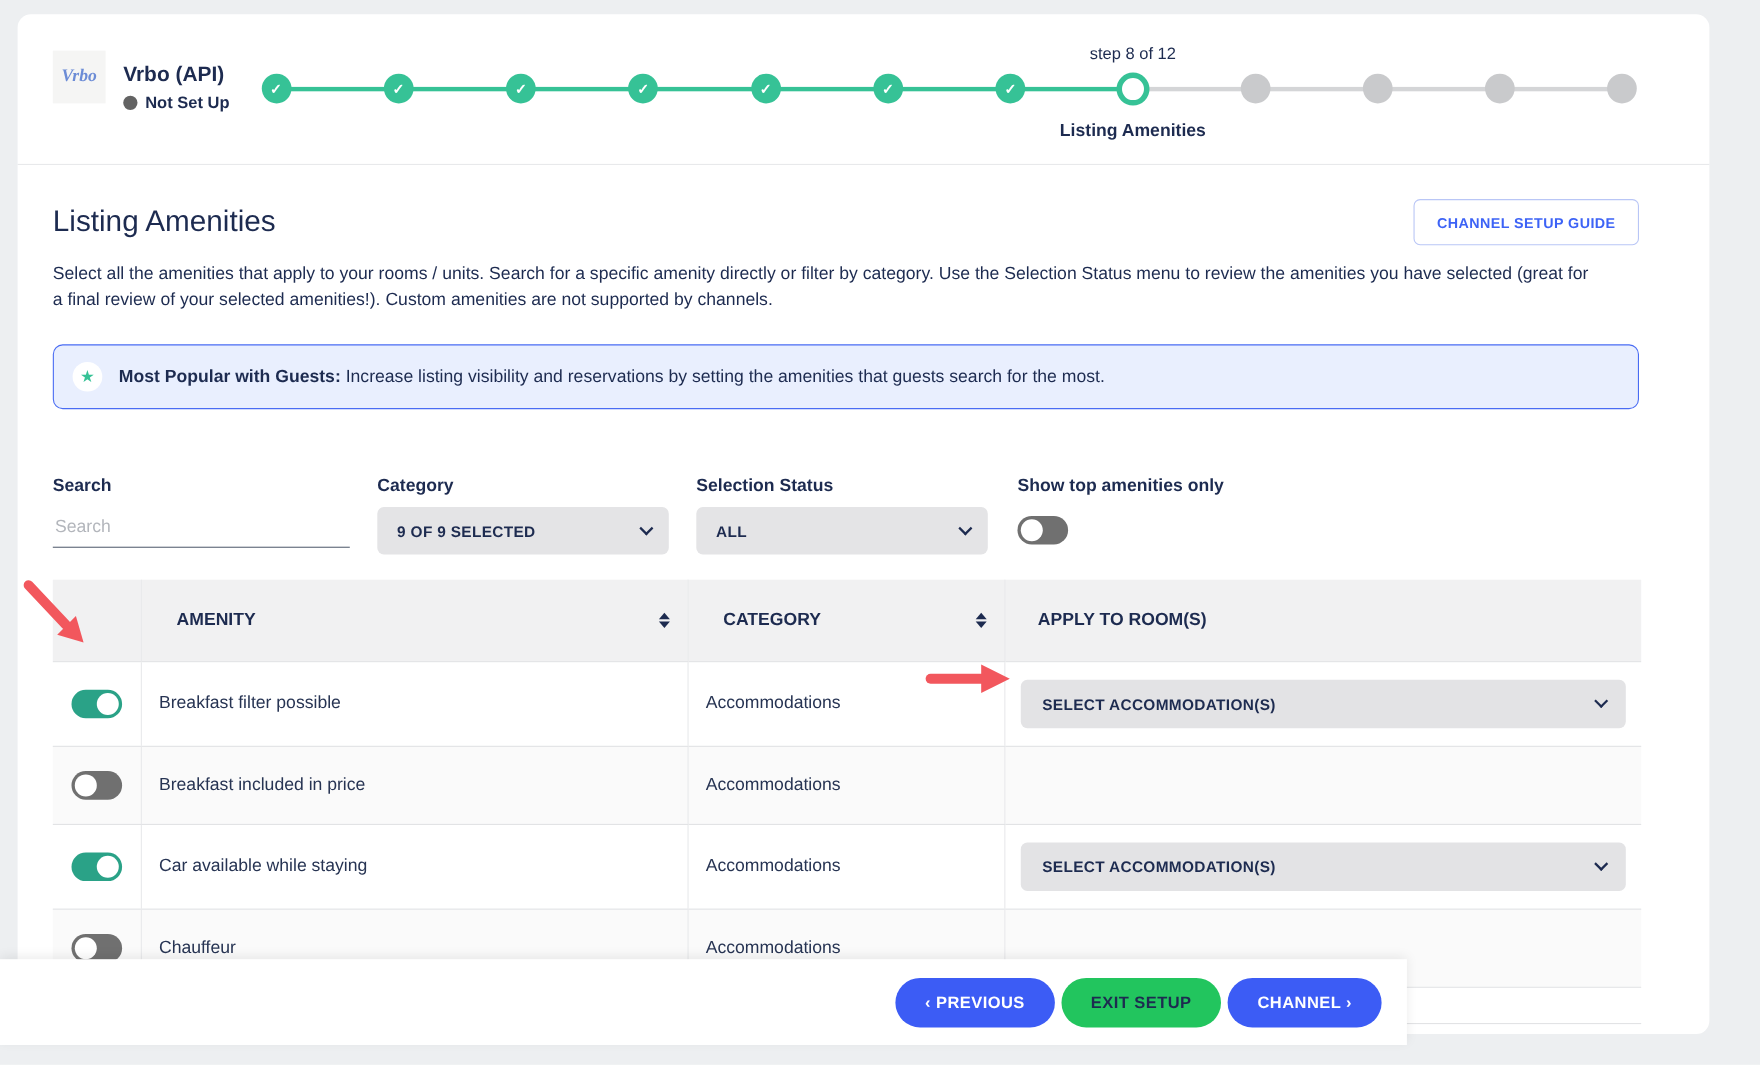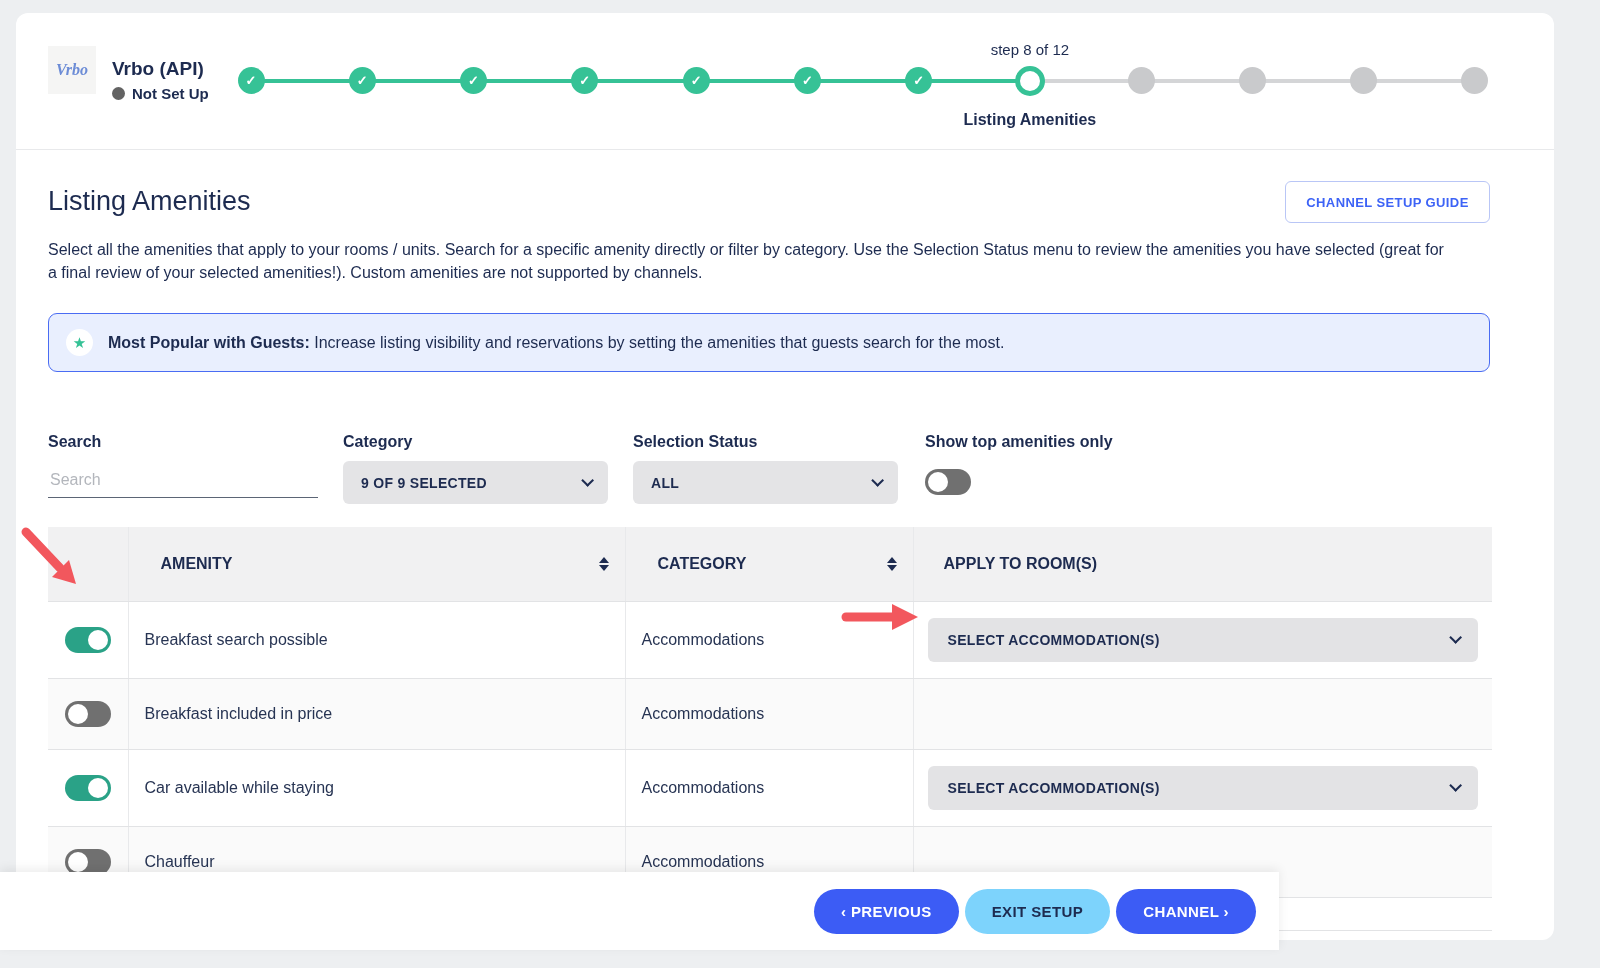--- a/index.html
+++ b/index.html
@@ -111,21 +111,21 @@
     position:absolute; left:0; top:872px; width:1279px; height:78px; background:#fff;
     box-shadow:0 -3px 10px rgba(0,0,0,.08); z-index:10;
     display:flex; align-items:center; justify-content:flex-end; gap:6px; padding-right:23px;
   }
   .pill-btn {
     height:45px; border:none; border-radius:23px; padding:0 27px;
     font-size:15px; font-weight:bold; letter-spacing:.4px; cursor:pointer;
     font-family:"Liberation Sans", sans-serif; display:flex; align-items:center; justify-content:center;
   }
   .btn-blue { background:#3c5cf5; color:#ffffff; }
-  .btn-gray { background:#7dd3fc; color:#1d2b50; }
+  .btn-gray { background:#22c55e; color:#1d2b50; }
 </style>
 </head>
 <body>
 
 <div class="card">
 
   <div class="card-header">
     <div class="logo-box">
       <span class="logo-text">Vrbo</span>
     </div>
@@ -227,21 +227,21 @@
           </th>
         </tr>
       </thead>
       <tbody id="table-body">
   <tr class="t-row">
     <td class="c-toggle">
               <div class="toggle on">
                 <div class="knob"></div>
               </div>
             </td>
-    <td class="c-amenity"><span class="cell-text">Breakfast search possible</span></td>
+    <td class="c-amenity"><span class="cell-text">Breakfast filter possible</span></td>
     <td class="c-category"><span class="cell-text">Accommodations</span></td>
     <td class="c-apply">
       <div class="row-select">
         <span class="select-value">SELECT ACCOMMODATION(S)</span>
         <span class="chev"></span>
       </div>
     </td>
   </tr>
 
   <tr class="t-row">

